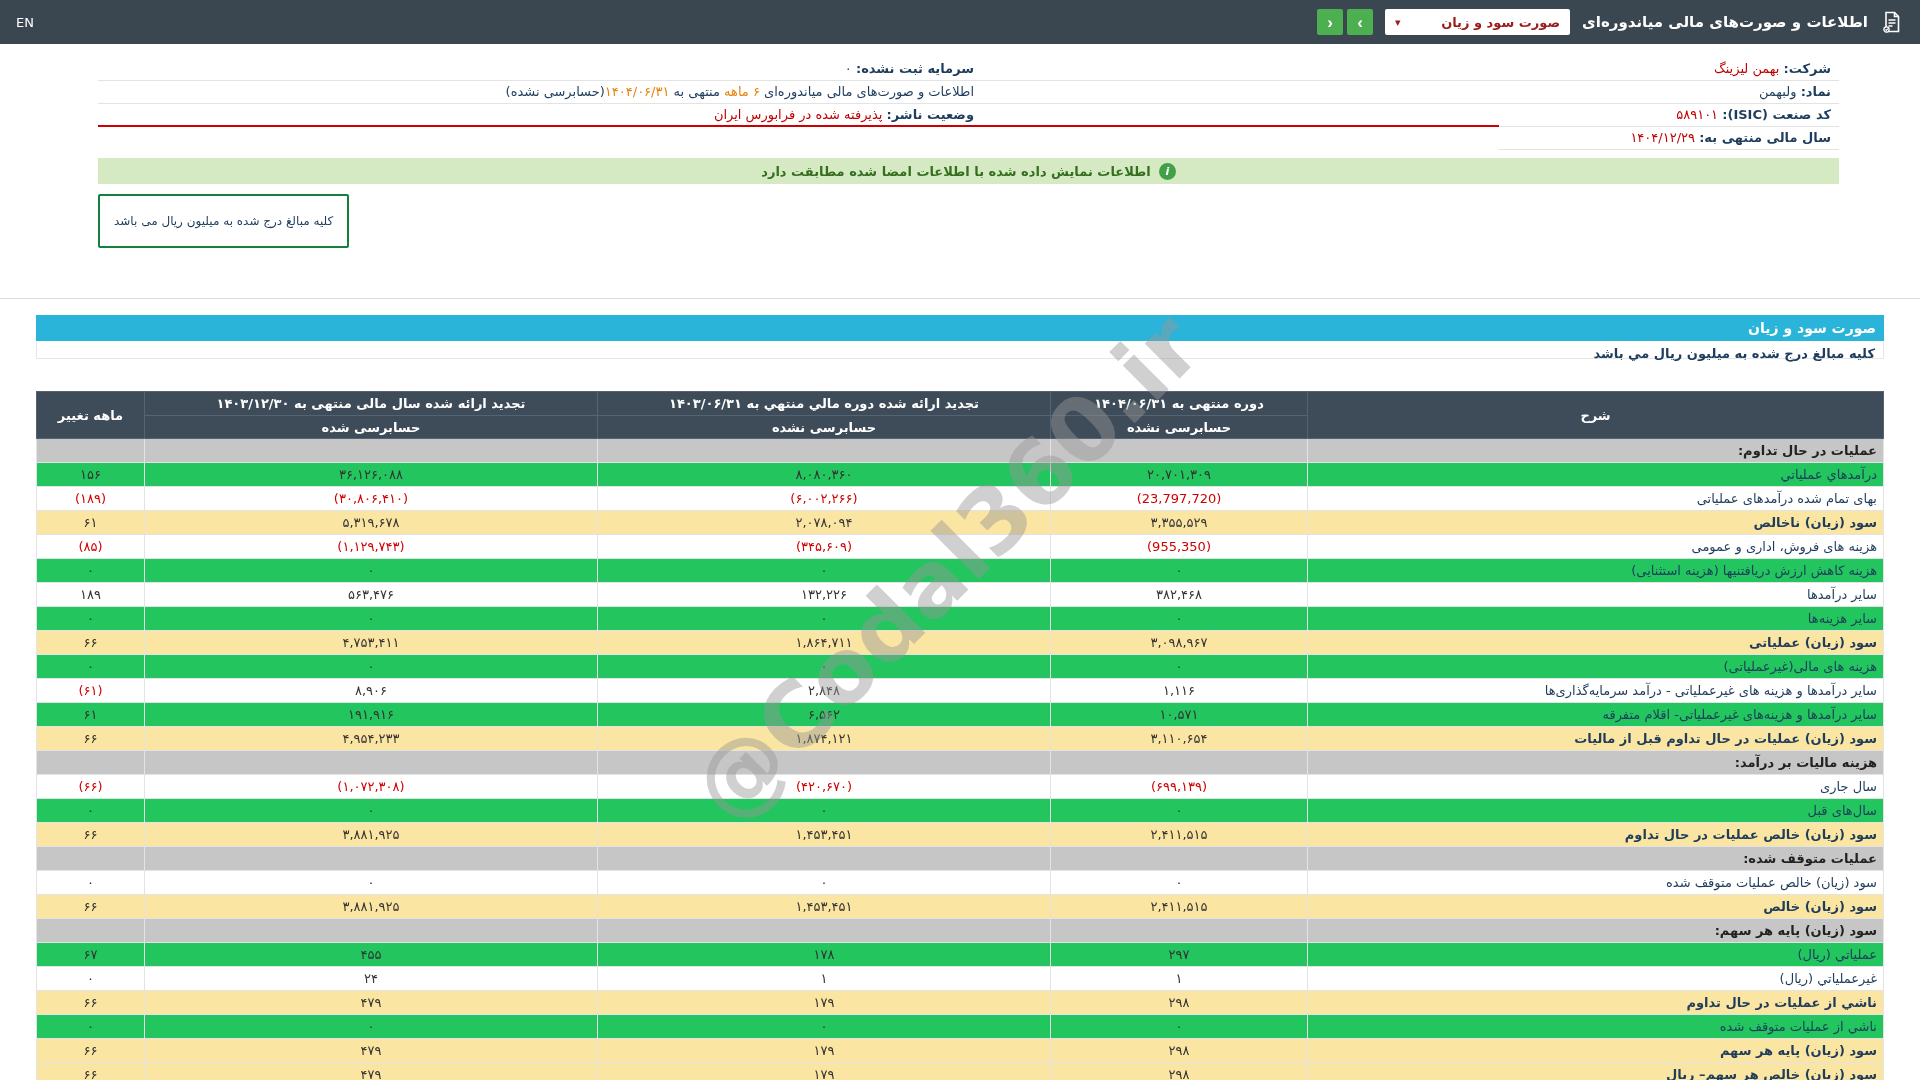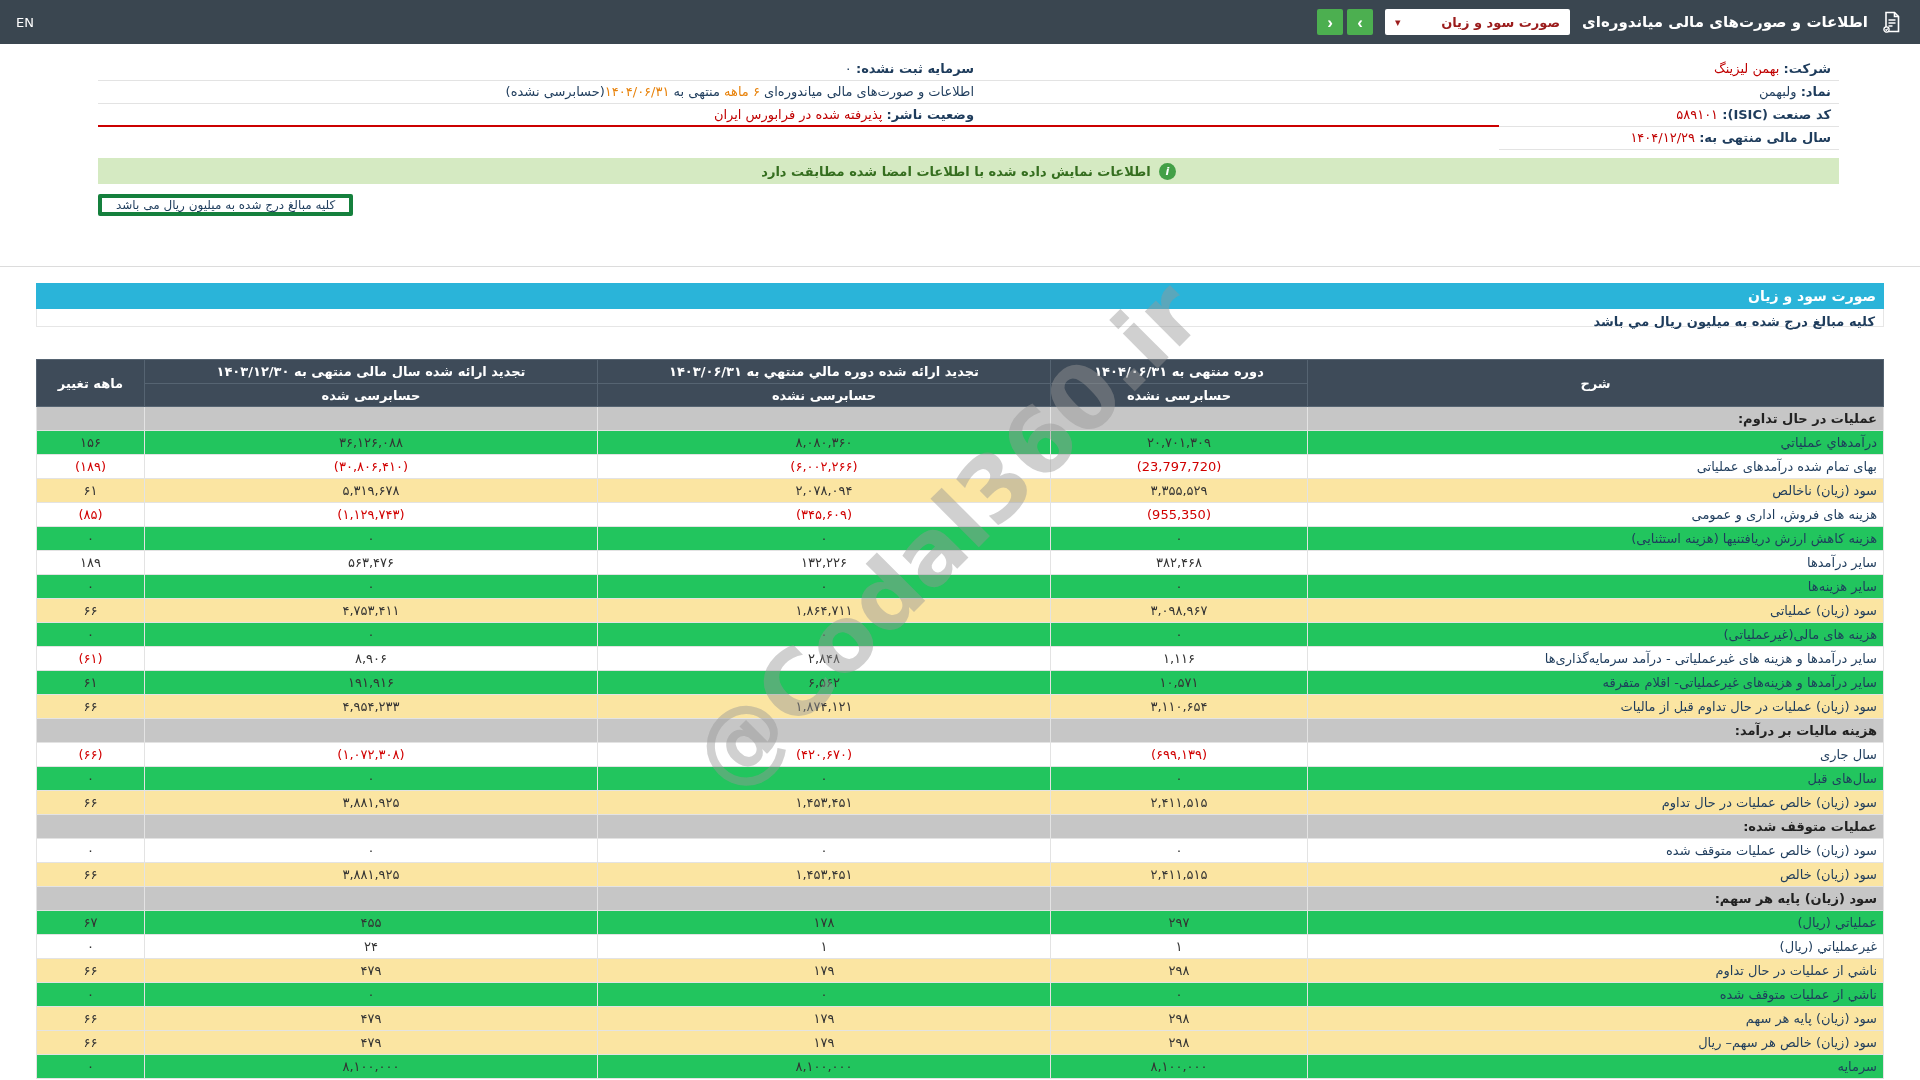--- a/index.html
+++ b/index.html
@@ -55,22 +55,22 @@
     display: flex; align-items: center; justify-content: center; gap: 8px;
     color: #356e1f; font-size: 13px; font-weight: bold;
   }
   .info-icon {
     width: 17px; height: 17px; border-radius: 50%; background: #43a047;
     color: #fff; font-size: 11px; font-weight: bold; font-style: italic;
     display: inline-flex; align-items: center; justify-content: center;
   }
   .tab-wrap { direction: ltr; margin-top: 10px; text-align: left; }
   .amounts-tab {
-    direction: rtl; display: inline-block; border: 4px solid #15803d; border-radius: 2px;
-    background: #fff; padding: 0 14px; font-size: 12px; color: #1e3c5c;
+    direction: rtl; display: inline-block; border: 2px solid #15803d; border-radius: 2px;
+    background: #fff; padding: 18px 14px; font-size: 12px; color: #1e3c5c;
   }
 
   .page-divider { margin-top: 50px; border-top: 1px solid #dcdcdc; }
 
   
   .main-wrap { margin: 16px 36px 0; position: relative; }
   .statement-bar {
     height: 26px; line-height: 26px; background: #2ab4d9; color: #fff;
     font-size: 14px; font-weight: bold; padding-right: 8px;
   }
@@ -96,21 +96,21 @@
   .income-table td {
     height: 24px; font-size: 13px; border: 1px solid #e3e3e3; padding: 1px 6px;
     white-space: nowrap; overflow: hidden;
   }
   .row-label { text-align: right; color: #1e3c5c; margin-top: 36px; }
   .val-cell { text-align: center; direction: ltr; color: #333; }
   .val-cell.neg { color: #d10000; }
   .row-blue td { background: #22c55e; }
   .row-white td { background: #ffffff; }
   .row-yellow td { background: #fbe5a2; }
-  .row-yellow .row-label { font-weight: normal; }
+  .row-yellow .row-label { font-weight: bold; }
   .row-section td { background: #c6c6c6; }
   .row-section .row-label { font-weight: bold; color: #222; }
 
   .watermark {
     position: absolute; left: 560px; top: 200px; width: 700px; text-align: center;
     font-size: 90px; font-weight: bold; color: rgba(150,150,150,0.45);
     transform: rotate(-45deg); pointer-events: none; direction: ltr; z-index: 5;
     white-space: nowrap;
   }
 </style>

